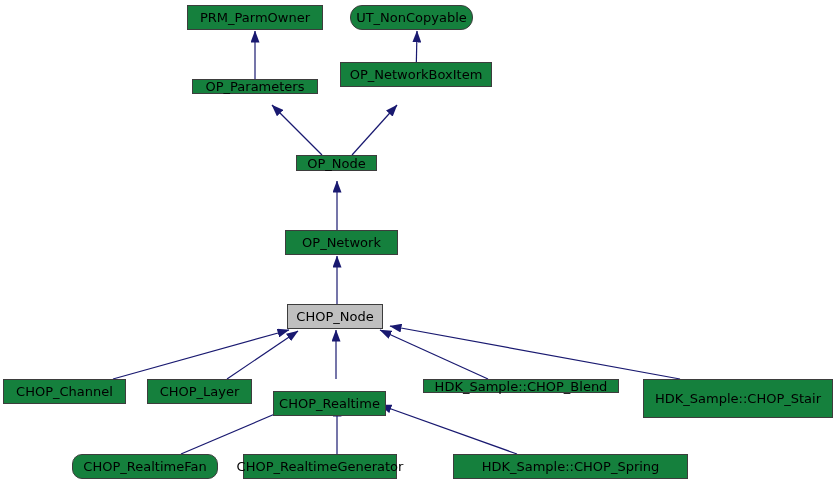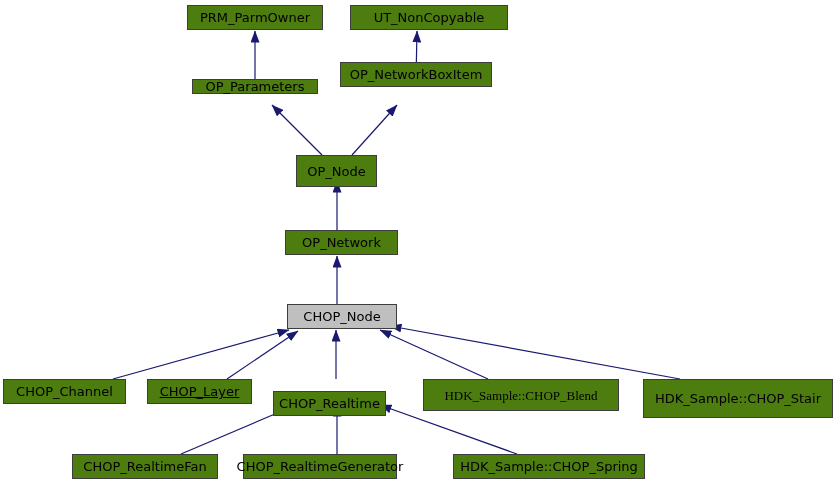--- a/index.html
+++ b/index.html
@@ -20,21 +20,21 @@
     left: 0;
     top: 0;
     width: 838px;
     height: 485px;
     pointer-events: none;
   }
   .node {
     position: absolute;
     box-sizing: border-box;
     border: 1px solid #3d3d3d;
-    background: #4d7c0f;
+    background: #15803d;
     color: #000000;
     font-size: 13px;
     line-height: 1;
     display: flex;
     align-items: center;
     justify-content: center;
     white-space: nowrap;
     cursor: pointer;
   }
   .node.highlight {
@@ -64,28 +64,28 @@
         <line x1="336" y1="379" x2="336" y2="330" stroke="#191970" stroke-width="1.2" marker-end="url(#arrowhead)"></line>
         <line x1="488" y1="379" x2="380" y2="330" stroke="#191970" stroke-width="1.2" marker-end="url(#arrowhead)"></line>
         <line x1="680" y1="379" x2="390" y2="326" stroke="#191970" stroke-width="1.2" marker-end="url(#arrowhead)"></line>
         <line x1="181" y1="454" x2="296" y2="405" stroke="#191970" stroke-width="1.2" marker-end="url(#arrowhead)"></line>
         <line x1="337" y1="454" x2="337" y2="405" stroke="#191970" stroke-width="1.2" marker-end="url(#arrowhead)"></line>
         <line x1="517" y1="454" x2="380" y2="405" stroke="#191970" stroke-width="1.2" marker-end="url(#arrowhead)"></line>
       </g>
   </svg>
   <div id="node-layer">
       <div class="node" style="left: 187px; top: 5px; width: 136px; height: 25px;">PRM_ParmOwner</div>
-      <div class="node" style="left: 350px; top: 5px; width: 158px; height: 25px;">UT_NonCopyable</div>
+      <div class="node" style="left: 350px; top: 5px; width: 123px; height: 25px; border-radius: 12px;">UT_NonCopyable</div>
       <div class="node" style="left: 192px; top: 79px; width: 126px; height: 15px;">OP_Parameters</div>
       <div class="node" style="left: 340px; top: 62px; width: 152px; height: 25px;">OP_NetworkBoxItem</div>
-      <div class="node" style="left: 296px; top: 155px; width: 81px; height: 32px;">OP_Node</div>
+      <div class="node" style="left: 296px; top: 155px; width: 81px; height: 16px;">OP_Node</div>
       <div class="node" style="left: 285px; top: 230px; width: 113px; height: 25px;">OP_Network</div>
-      <div class="node highlight" style="left: 287px; top: 304px; width: 110px; height: 25px; text-align: center;">CHOP_Node</div>
+      <div class="node highlight" style="left: 287px; top: 304px; width: 96px; height: 25px; text-align: center;">CHOP_Node</div>
       <div class="node" style="left: 3px; top: 379px; width: 123px; height: 25px;">CHOP_Channel</div>
-      <div class="node" style="left: 147px; top: 379px; width: 105px; height: 25px; text-decoration: underline;">CHOP_Layer</div>
+      <div class="node" style="left: 147px; top: 379px; width: 105px; height: 25px;">CHOP_Layer</div>
       <div class="node" style="left: 273px; top: 391px; width: 113px; height: 25px;">CHOP_Realtime</div>
-      <div class="node" style="left: 423px; top: 379px; width: 196px; height: 32px; font-family: Liberation Serif, serif;">HDK_Sample::CHOP_Blend</div>
+      <div class="node" style="left: 423px; top: 379px; width: 196px; height: 14px;">HDK_Sample::CHOP_Blend</div>
       <div class="node" style="left: 643px; top: 379px; width: 190px; height: 39px;">HDK_Sample::CHOP_Stair</div>
-      <div class="node" style="left: 72px; top: 454px; width: 146px; height: 25px;">CHOP_RealtimeFan</div>
+      <div class="node" style="left: 72px; top: 454px; width: 146px; height: 25px; border-radius: 10px;">CHOP_RealtimeFan</div>
       <div class="node" style="left: 243px; top: 454px; width: 154px; height: 25px;">CHOP_RealtimeGenerator</div>
-      <div class="node" style="left: 453px; top: 454px; width: 192px; height: 25px;">HDK_Sample::CHOP_Spring</div>
+      <div class="node" style="left: 453px; top: 454px; width: 235px; height: 25px;">HDK_Sample::CHOP_Spring</div>
     </div>
 </div>
 
 </body></html>

